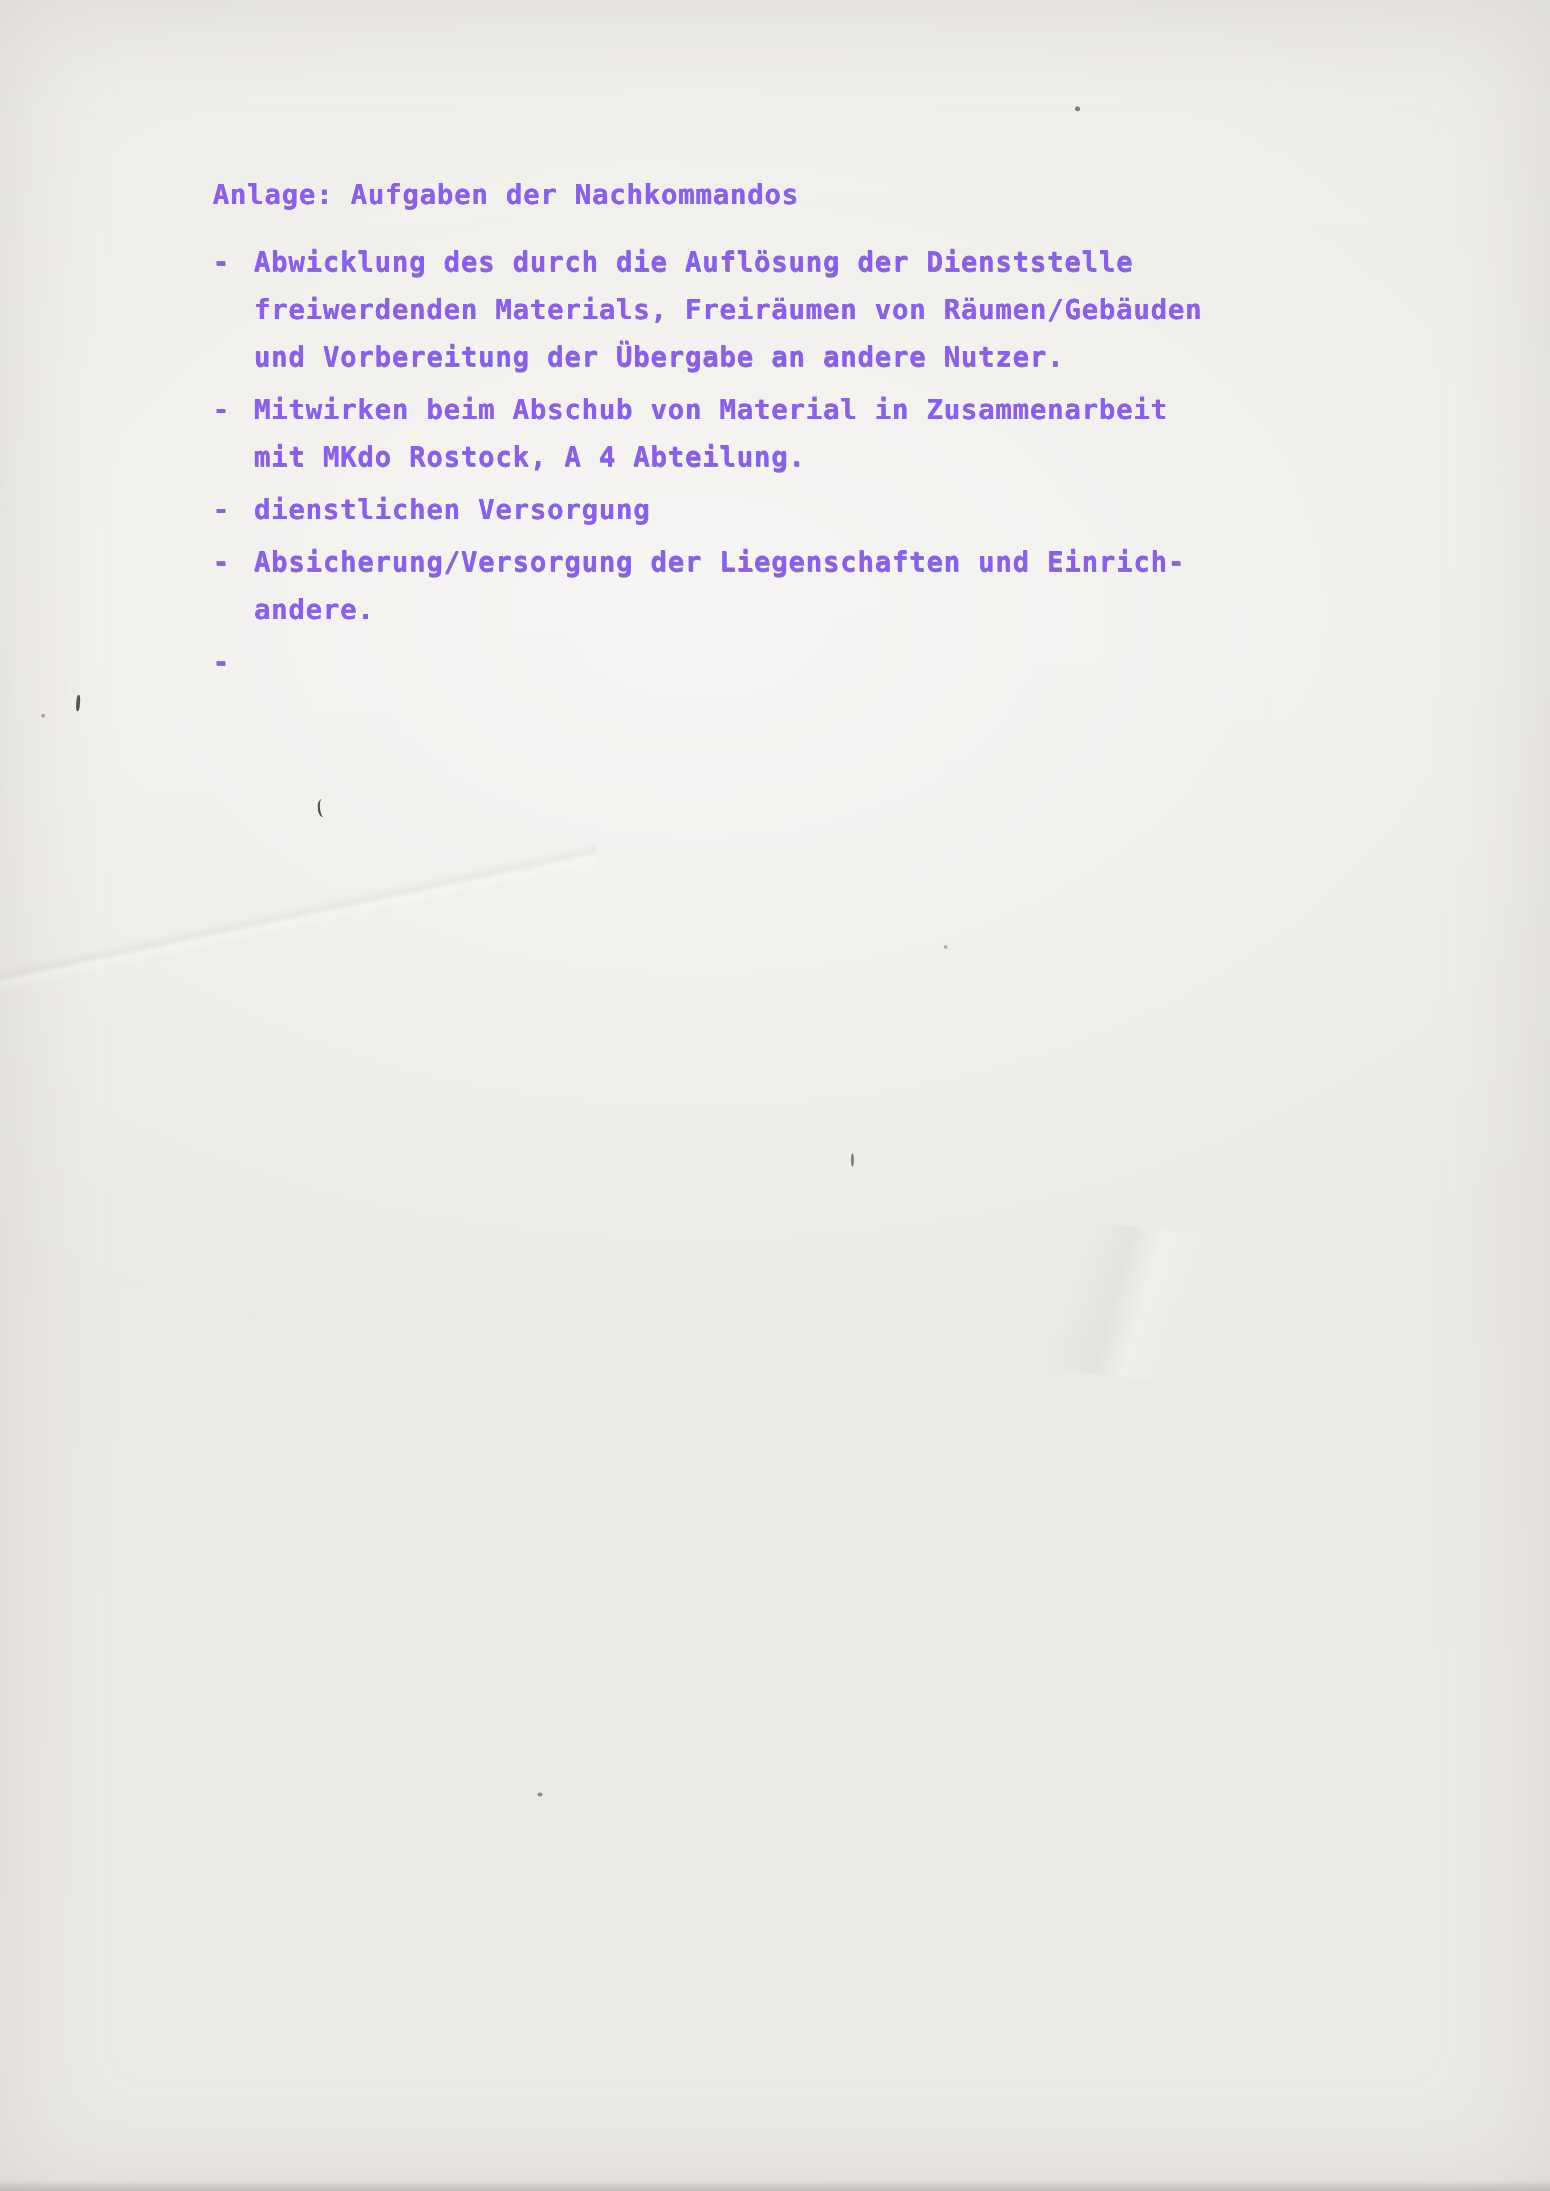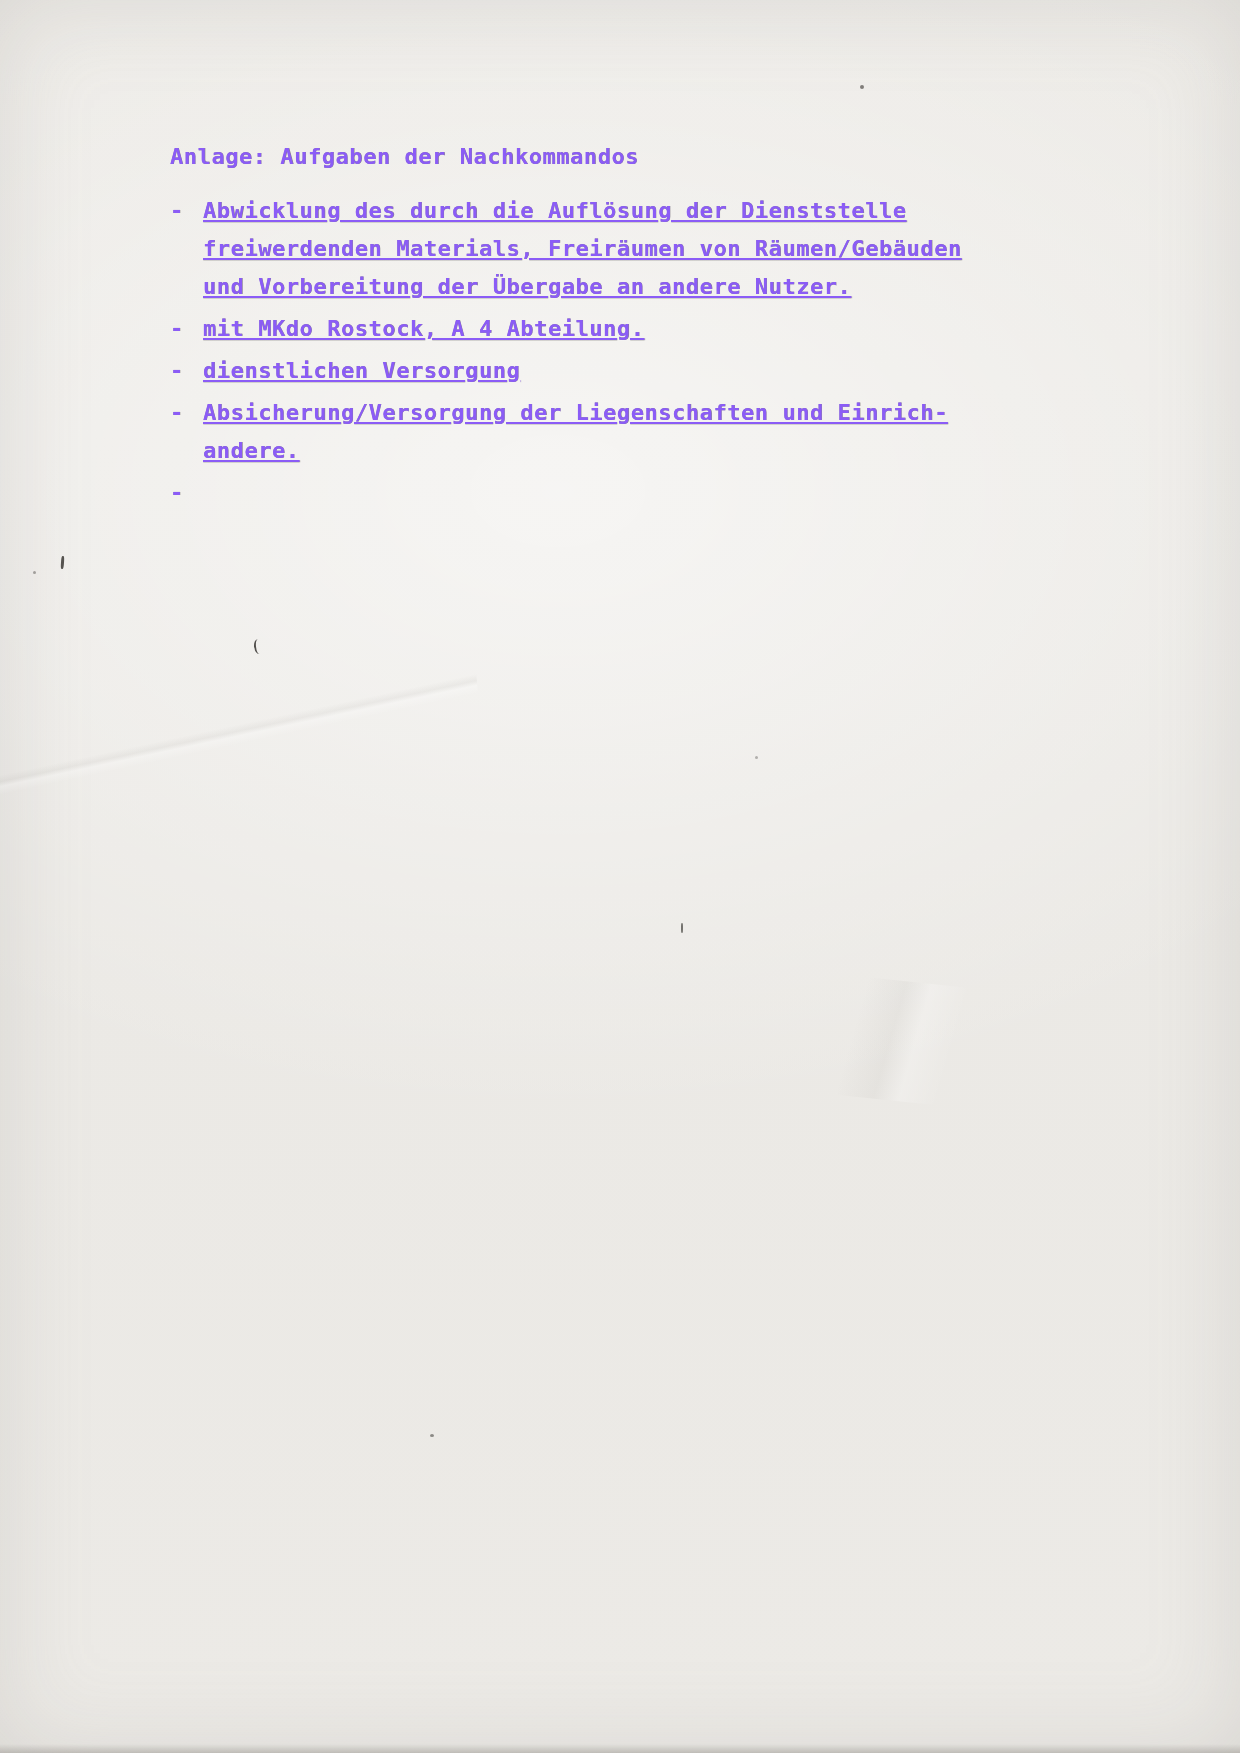--- a/index.html
+++ b/index.html
@@ -67,21 +67,20 @@
   .dash {
     flex: 0 0 33px;
     line-height: 38px;
   }
   .lines {
     flex: 1 1 auto;
   }
   .line {
     line-height: 38px;
     white-space: nowrap;
-    text-decoration: underline;
   }
   .speck {
     position: absolute;
     background: rgba(46,44,40,0.72);
     border-radius: 50%;
   }
   .speck.dot-1 { left: 860px; top: 85px;  width: 4px; height: 4px; opacity: .8; }
   .speck.dot-2 { left: 33px;  top: 571px; width: 3px; height: 3px; opacity: .55; }
   .speck.dot-3 { left: 755px; top: 756px; width: 3px; height: 3px; opacity: .45; }
   .speck.dot-4 { left: 430px; top: 1434px; width: 4px; height: 3px; opacity: .7; }
@@ -116,20 +115,21 @@
     <div class="lines">
       <div class="line">Abwicklung des durch die Auflösung der Dienststelle</div>
       <div class="line">freiwerdenden Materials, Freiräumen von Räumen/Gebäuden</div>
       <div class="line">und Vorbereitung der Übergabe an andere Nutzer.</div>
     </div>
   </div>
 
   <div class="item">
     <span class="dash">-</span>
     <div class="lines">
+      <div class="line">Mitwirken beim Abschub von Material in Zusammenarbeit</div>
       <div class="line">mit MKdo Rostock, A 4 Abteilung.</div>
     </div>
   </div>
 
   <div class="item">
     <span class="dash">-</span>
     <div class="lines">
       <div class="line">dienstlichen Versorgung</div>
     </div>
   </div>

